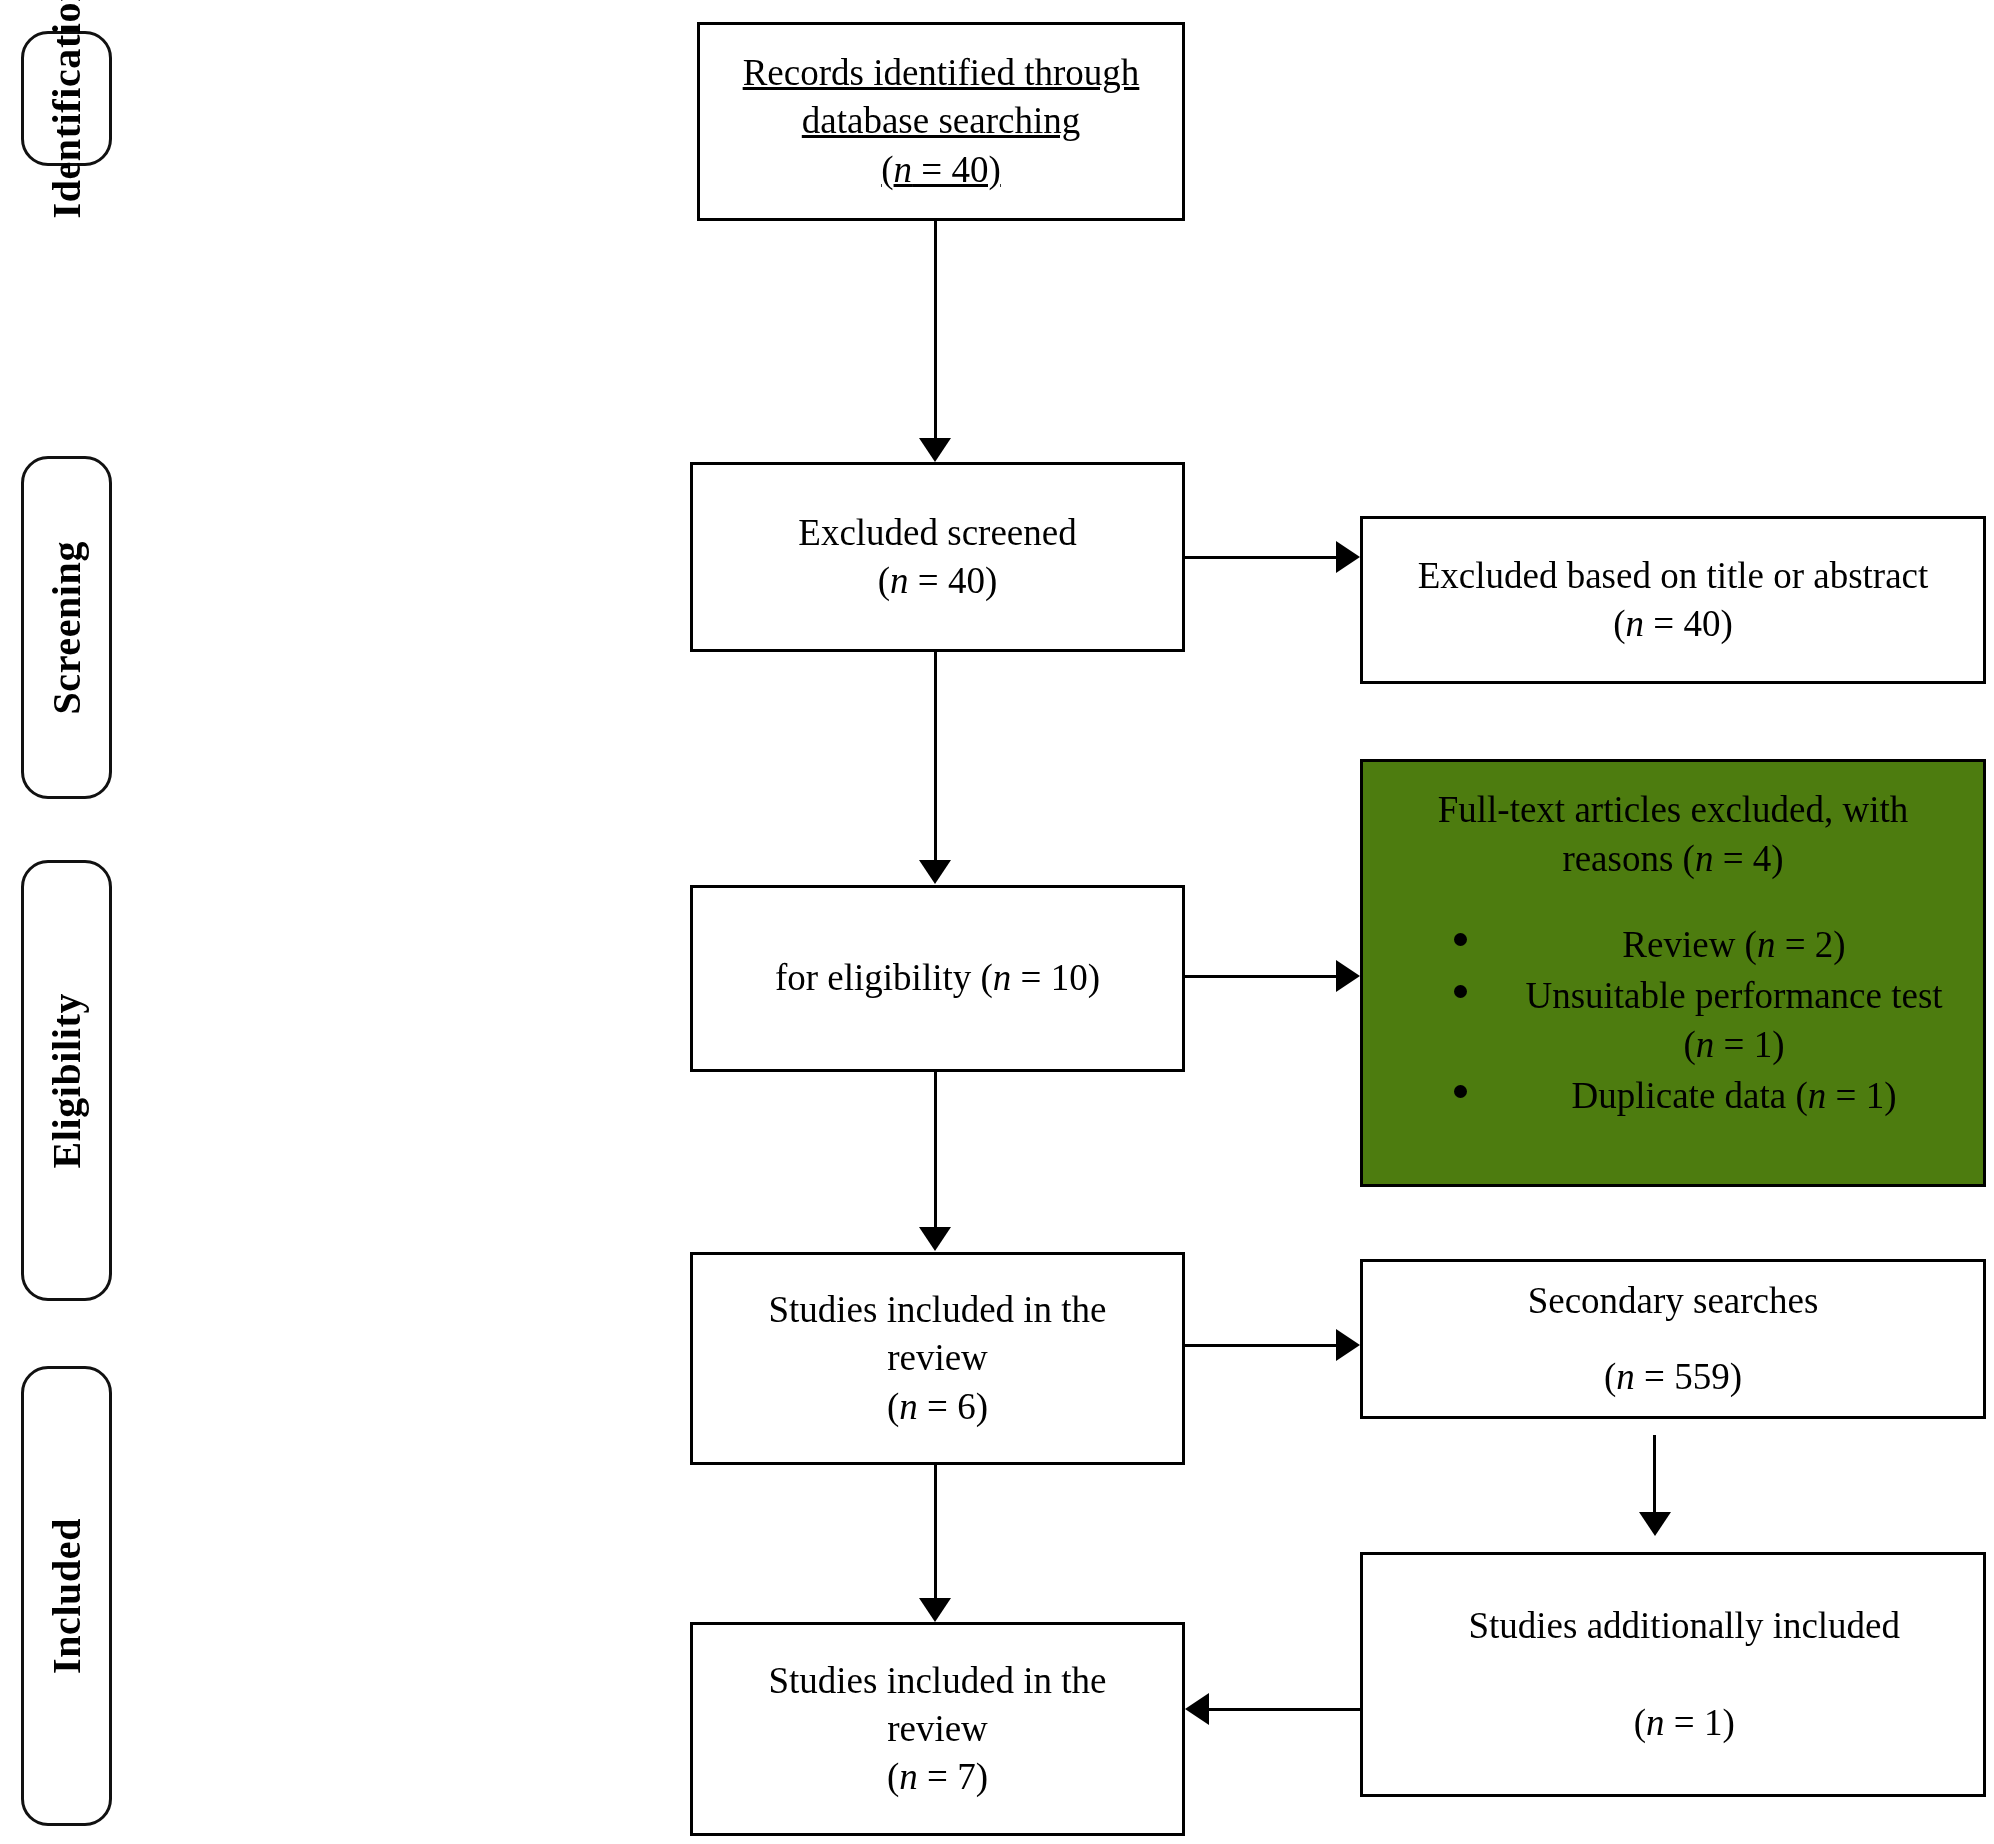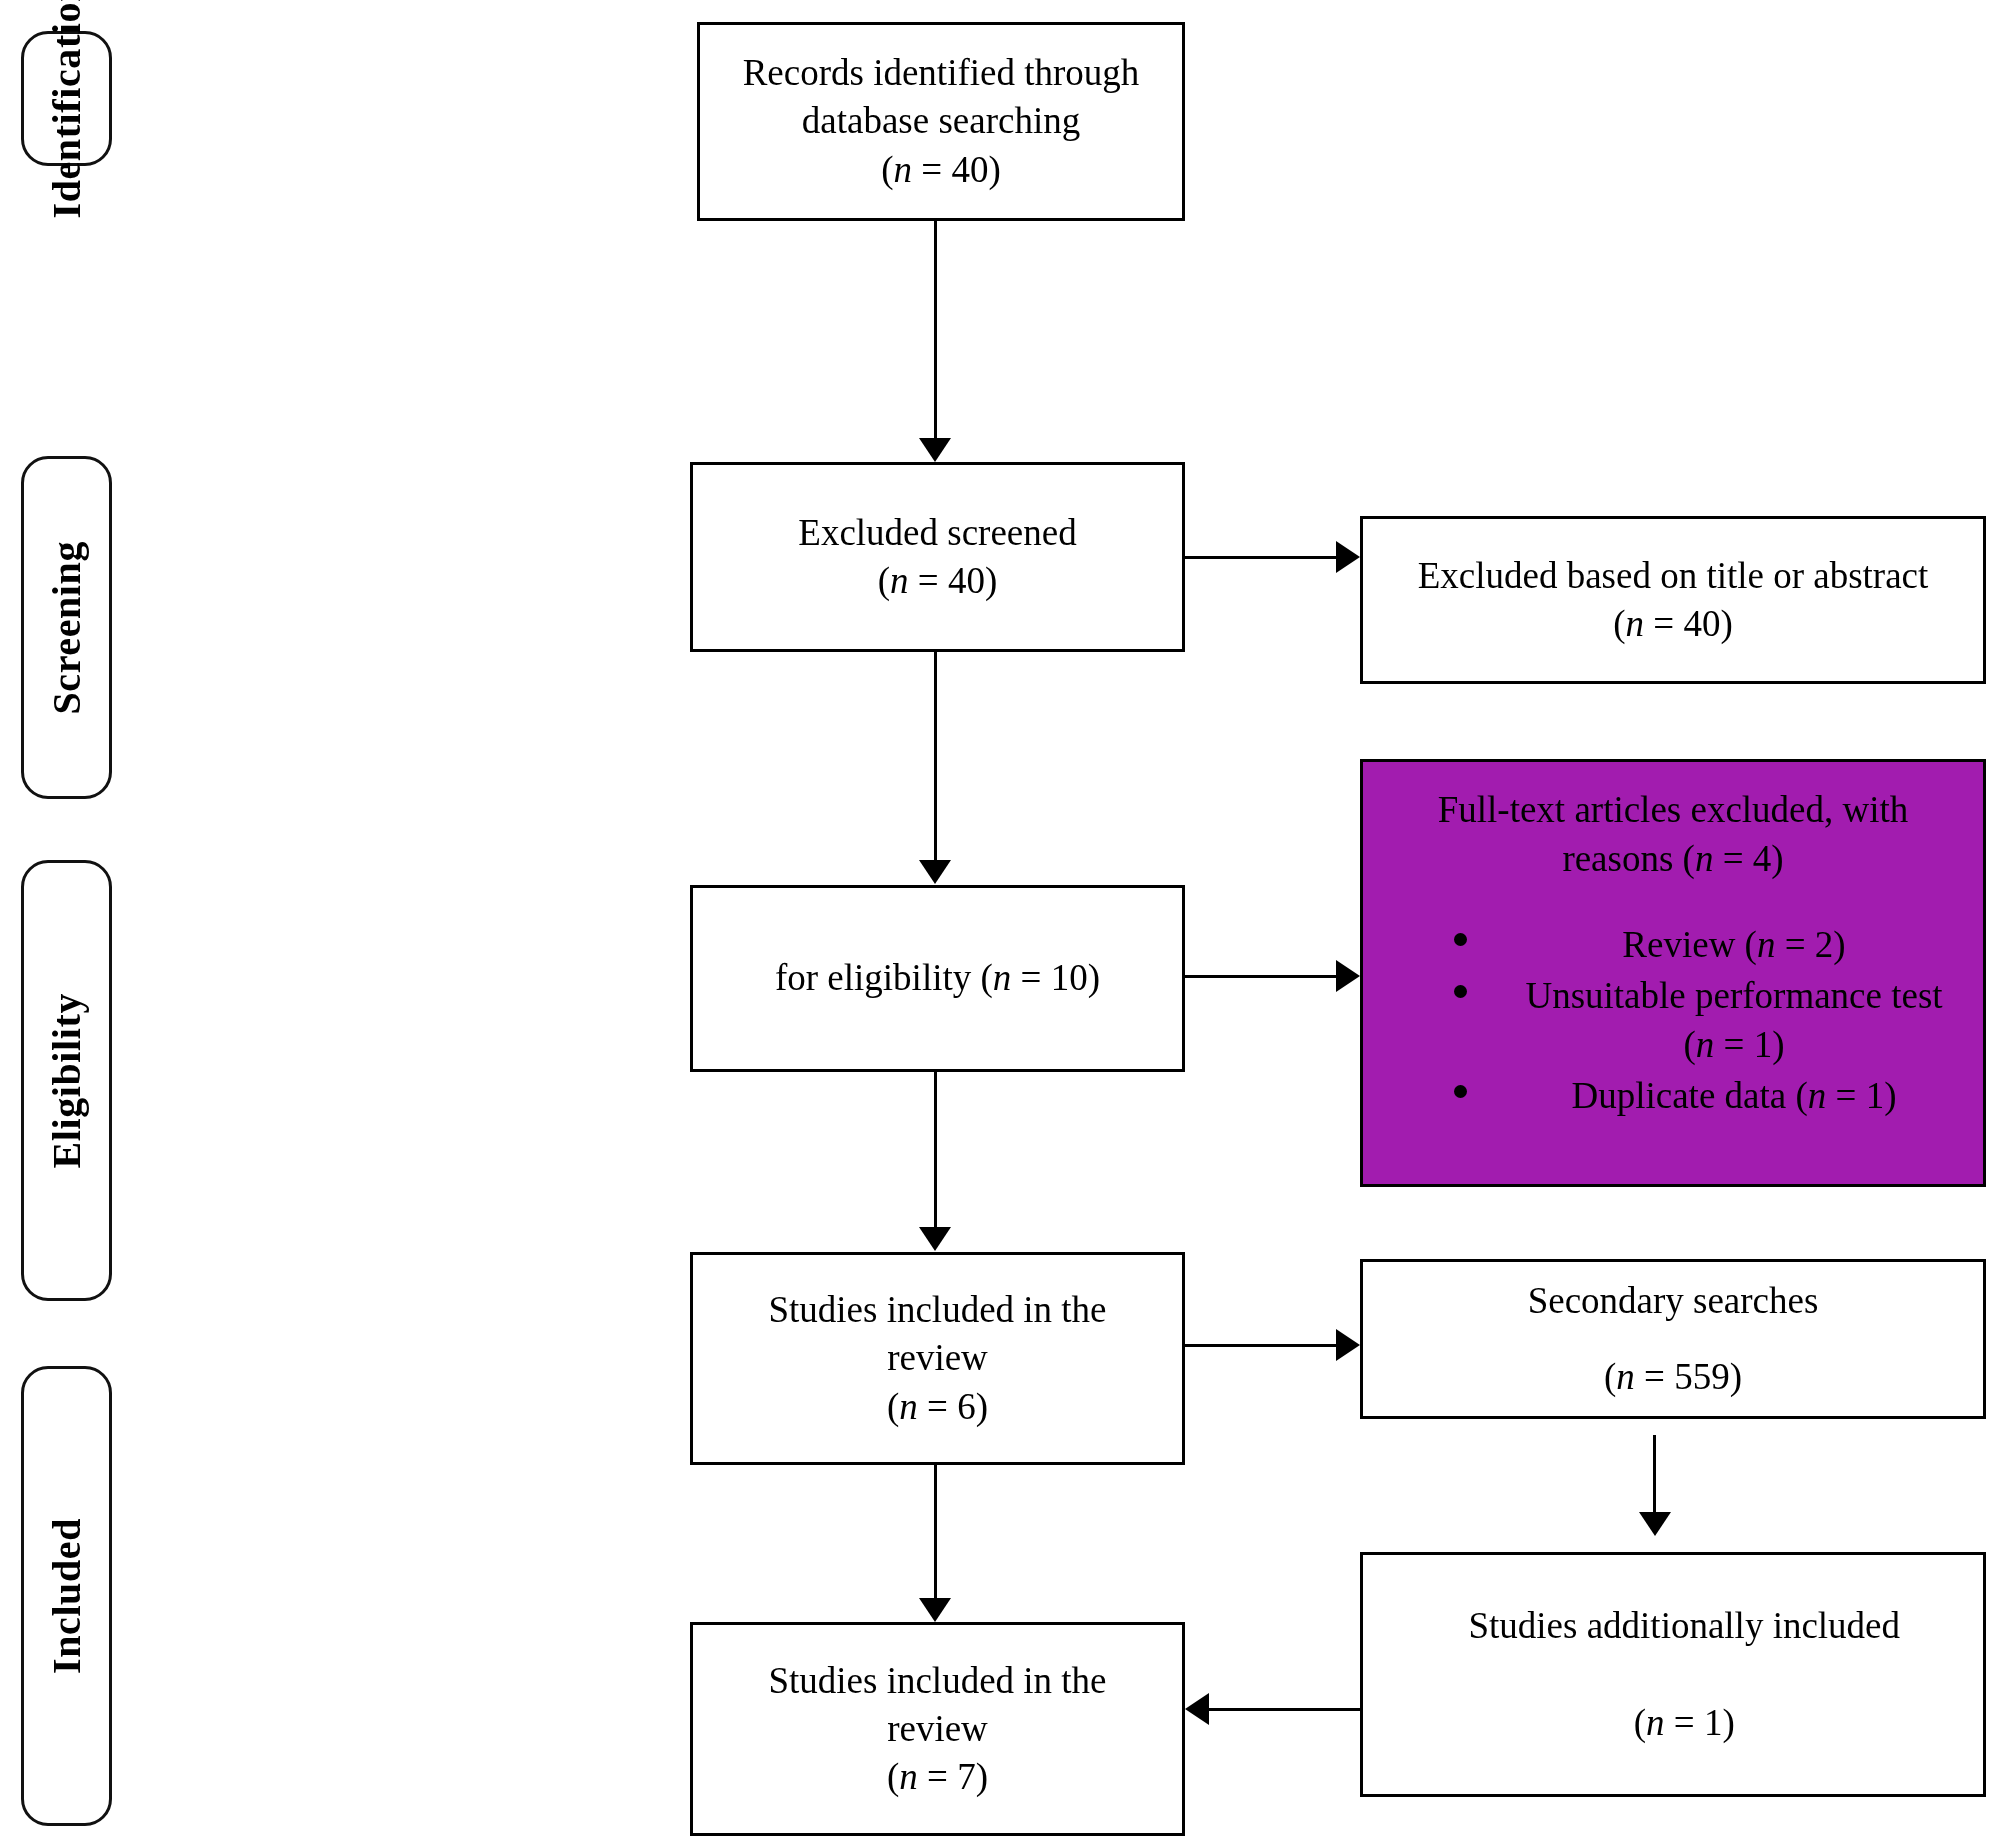--- a/index.html
+++ b/index.html
@@ -56,21 +56,21 @@
     line-height: 1.30;
     padding: 6.1px 13.5px;
   }
   .flow-box .ln { display: block; white-space: nowrap; }
   .nitalic { font-style: italic; }
 
   
   .reasons-box {
     position: absolute;
     border: 3.1px solid #000000;
-    background: #a21caf;
+    background: #4d7c0f;
     box-sizing: border-box;
     font-size: 37px;
     line-height: 1.30;
     padding: 19.6px 24.5px 17px 24.5px;
     display: flex;
     flex-direction: column;
     justify-content: flex-start;
   }
   .reasons-head {
     text-align: center;
@@ -147,21 +147,21 @@
   </div>
 
   <div class="stage-box" style="left:21.4px; top:860px; width:91px; height:441px;">
     <span class="stage-label">Eligibility</span>
   </div>
 
   <div class="stage-box" style="left:21.4px; top:1366px; width:91px; height:460px;">
     <span class="stage-label">Included</span>
   </div>
 
-  <div class="flow-box" style="left:697px; top:22px; width:488px; height:199px;">
+  <div class="flow-box" style="left:697px; top:22px; width:488px; height:199px;text-decoration:underline;">
     <span class="ln">Records identified through</span>
     <span class="ln">database searching</span>
     <span class="ln"><span>(</span><span class="nitalic">n</span><span> = 40)</span></span>
   </div>
 
   <div class="vline" style="left:934px; top:221px; height:220px;"></div>
   <div class="arrow-down" style="left:919px; top:438px;"></div>
 
   <div class="flow-box" style="left:690px; top:462px; width:495px; height:190px;">
     <span class="ln">Excluded screened</span>

